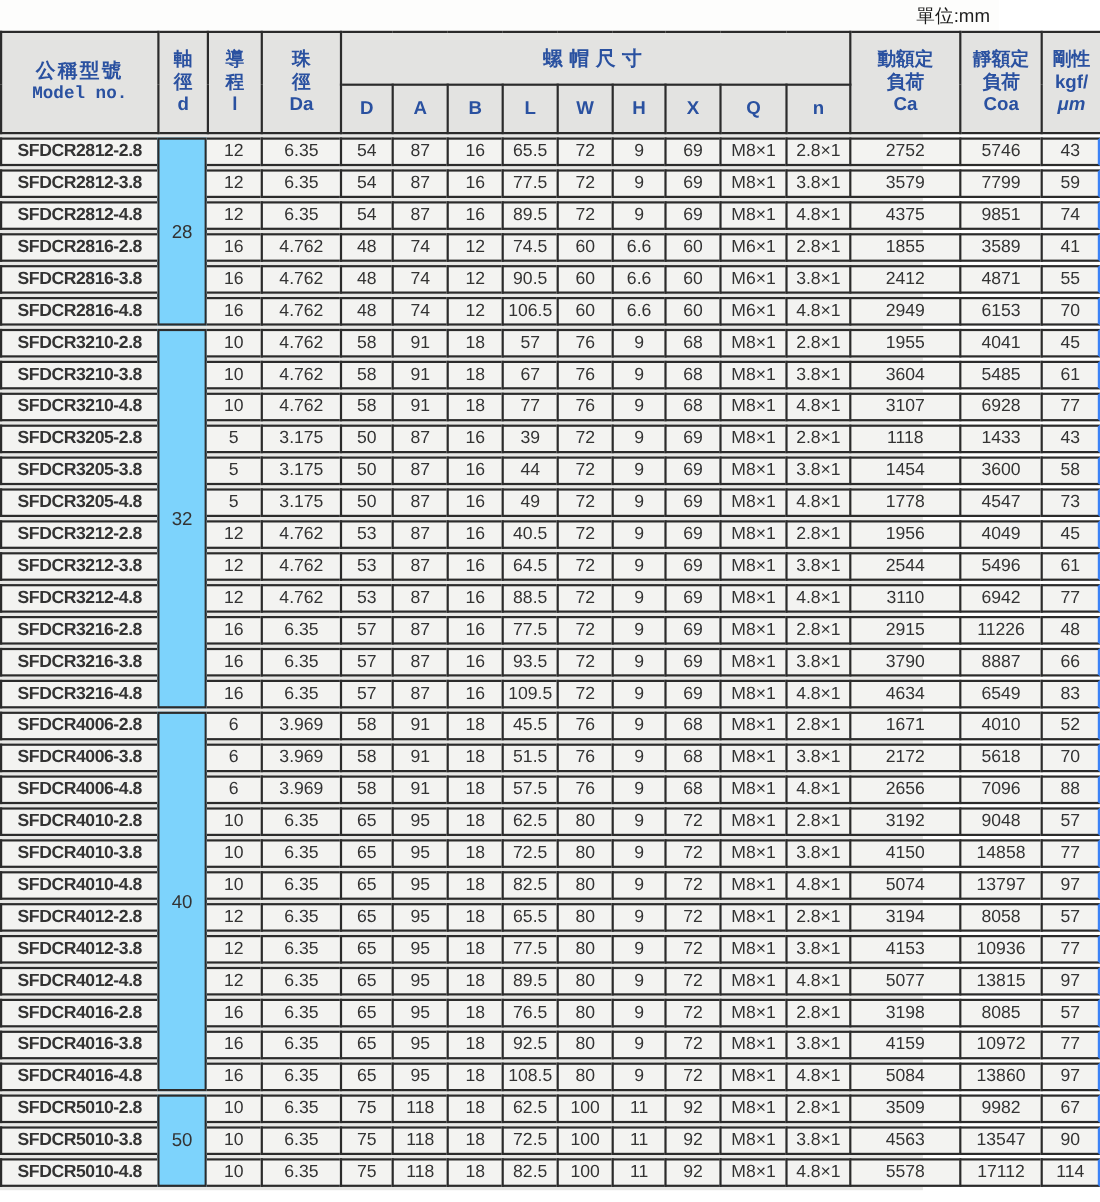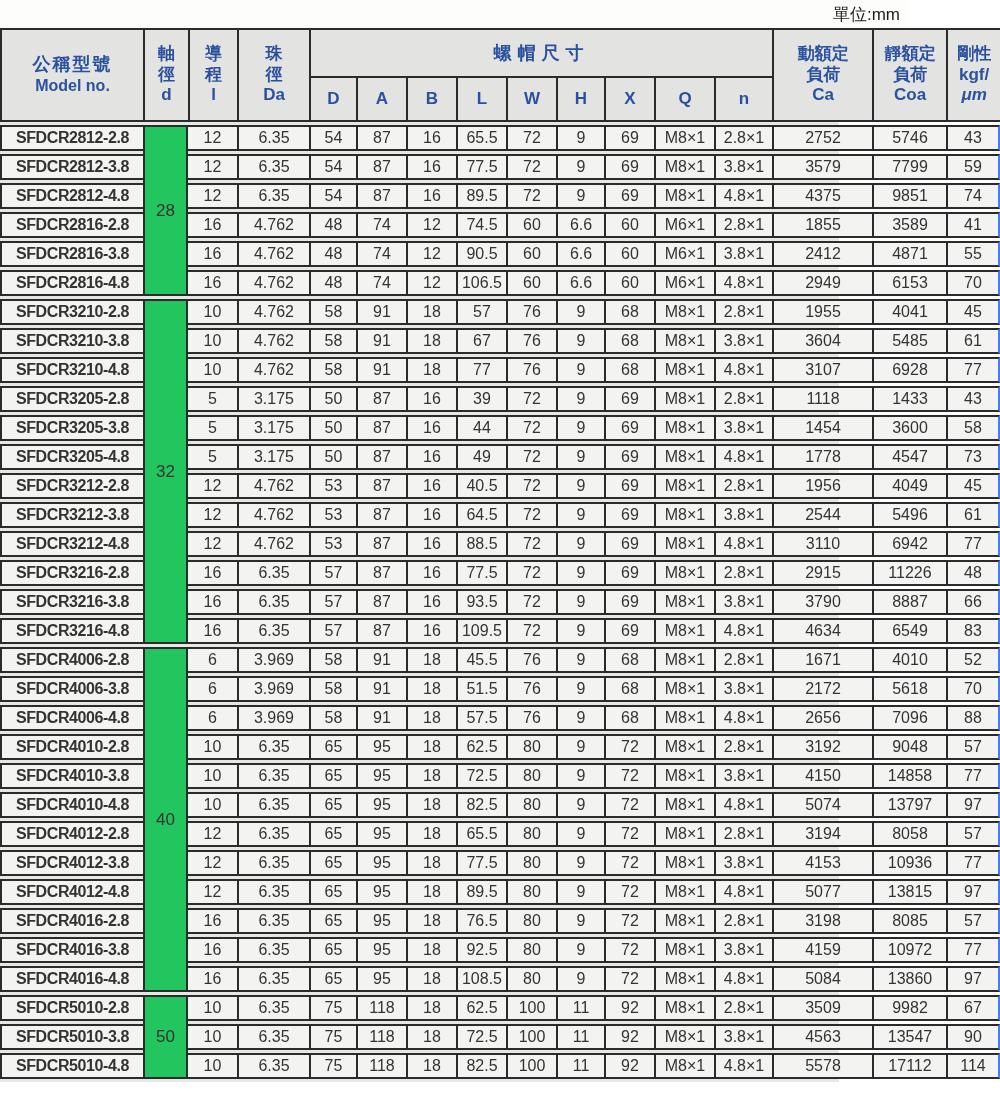--- a/index.html
+++ b/index.html
@@ -27,21 +27,21 @@
     background: #e3e3e1;
     color: #2a51a0;
     font-weight: bold;
     text-align: center;
     vertical-align: middle;
     padding: 0;
   }
   .hdr .row-a th { height: 48px; }
   .hdr .row-b th { height: 44px; font-size: 17px; }
   .hline { display: block; line-height: 1.22; font-size: 17px; }
-  .hline.en { font-size: 16px; font-weight: bold; }
+  .hline.en { font-size: 16px; font-weight: bold; font-family: Liberation Mono, monospace; }
   .zh-big { font-size: 18px; letter-spacing: 2px; }
   .nut-title { font-size: 18px; letter-spacing: 6px; }
   .mu { font-style: italic; }
 
   
   table.bdy { border-collapse: separate; border-spacing: 0 3px; }
   table.bdy td {
     height: 26px;
     border-top: 2px solid #2b2b2b;
     border-bottom: 2px solid #2b2b2b;
@@ -54,21 +54,21 @@
     white-space: nowrap;
     overflow: hidden;
   }
   table.bdy td.model {
     font-weight: bold;
     font-size: 16px;
     letter-spacing: -0.4px;
   }
   table.bdy td.last  { border-right: 2px solid #3b82f6; }
   table.bdy td.dcell {
-    background: #22c55e;
+    background: #7dd3fc;
     border-right: 2px solid #2b2b2b;
     font-size: 17px;
   }
   table.bdy td.no-left { border-left: none; }
 </style>
 </head>
 <body>
 
 <div class="unit-strip">
   <span>單位:mm</span>

